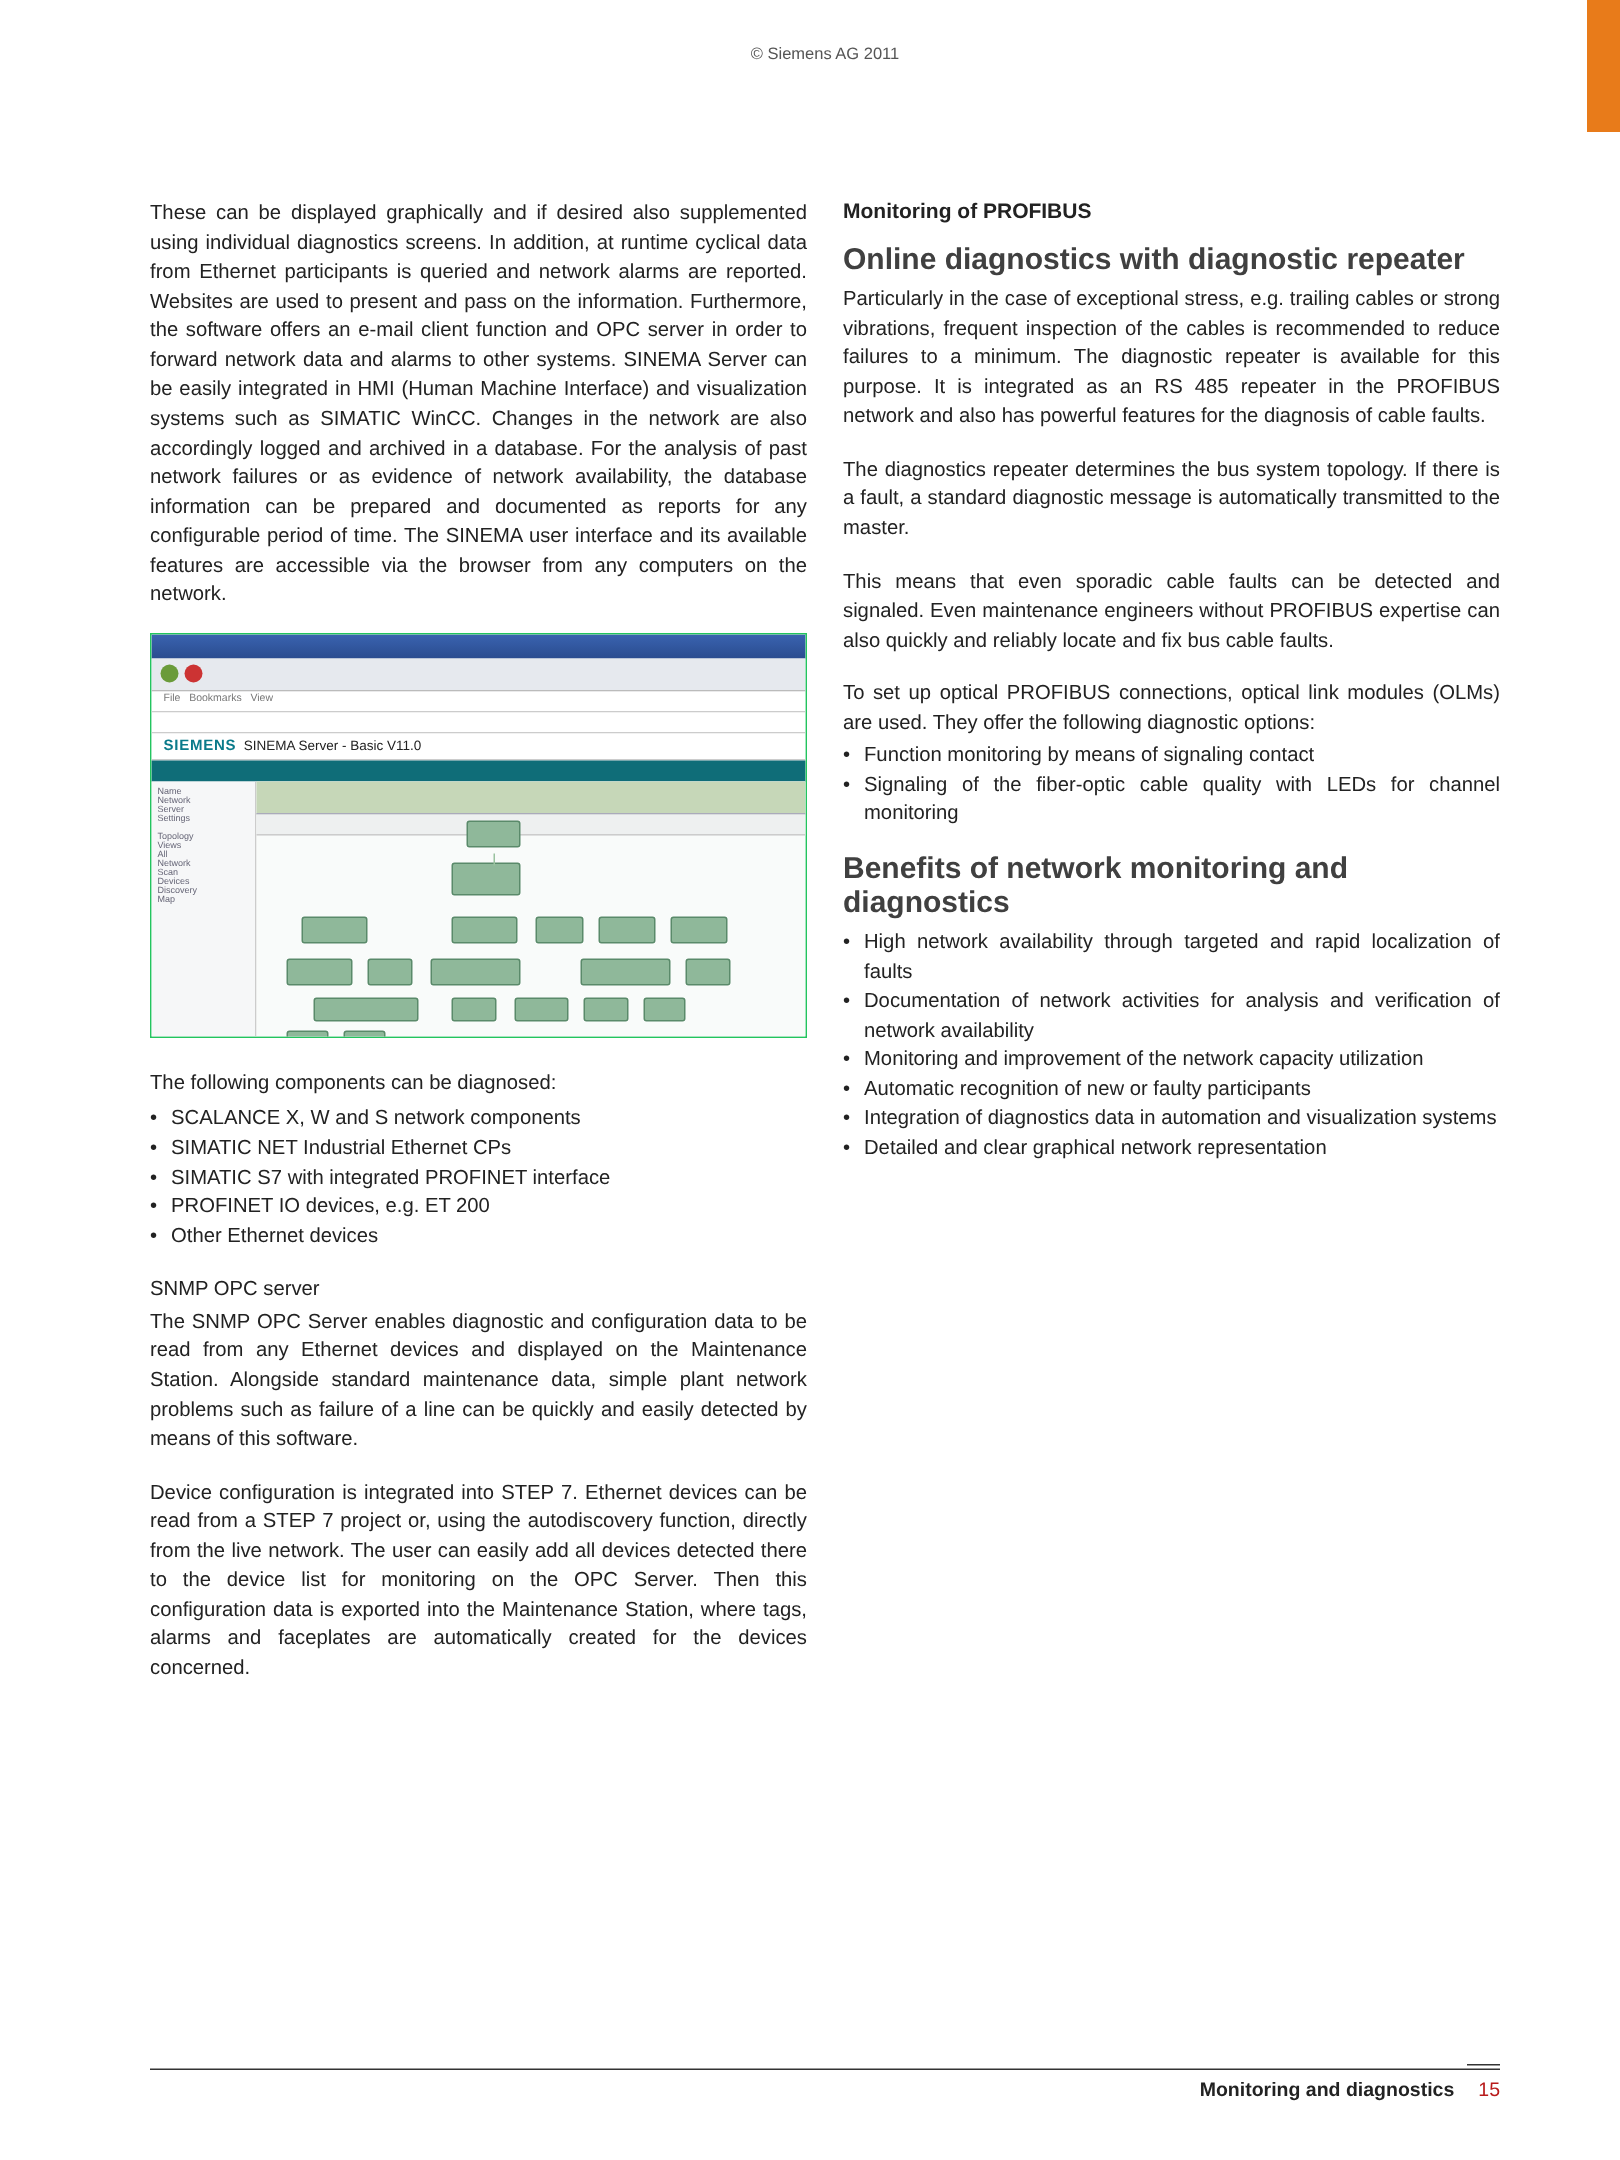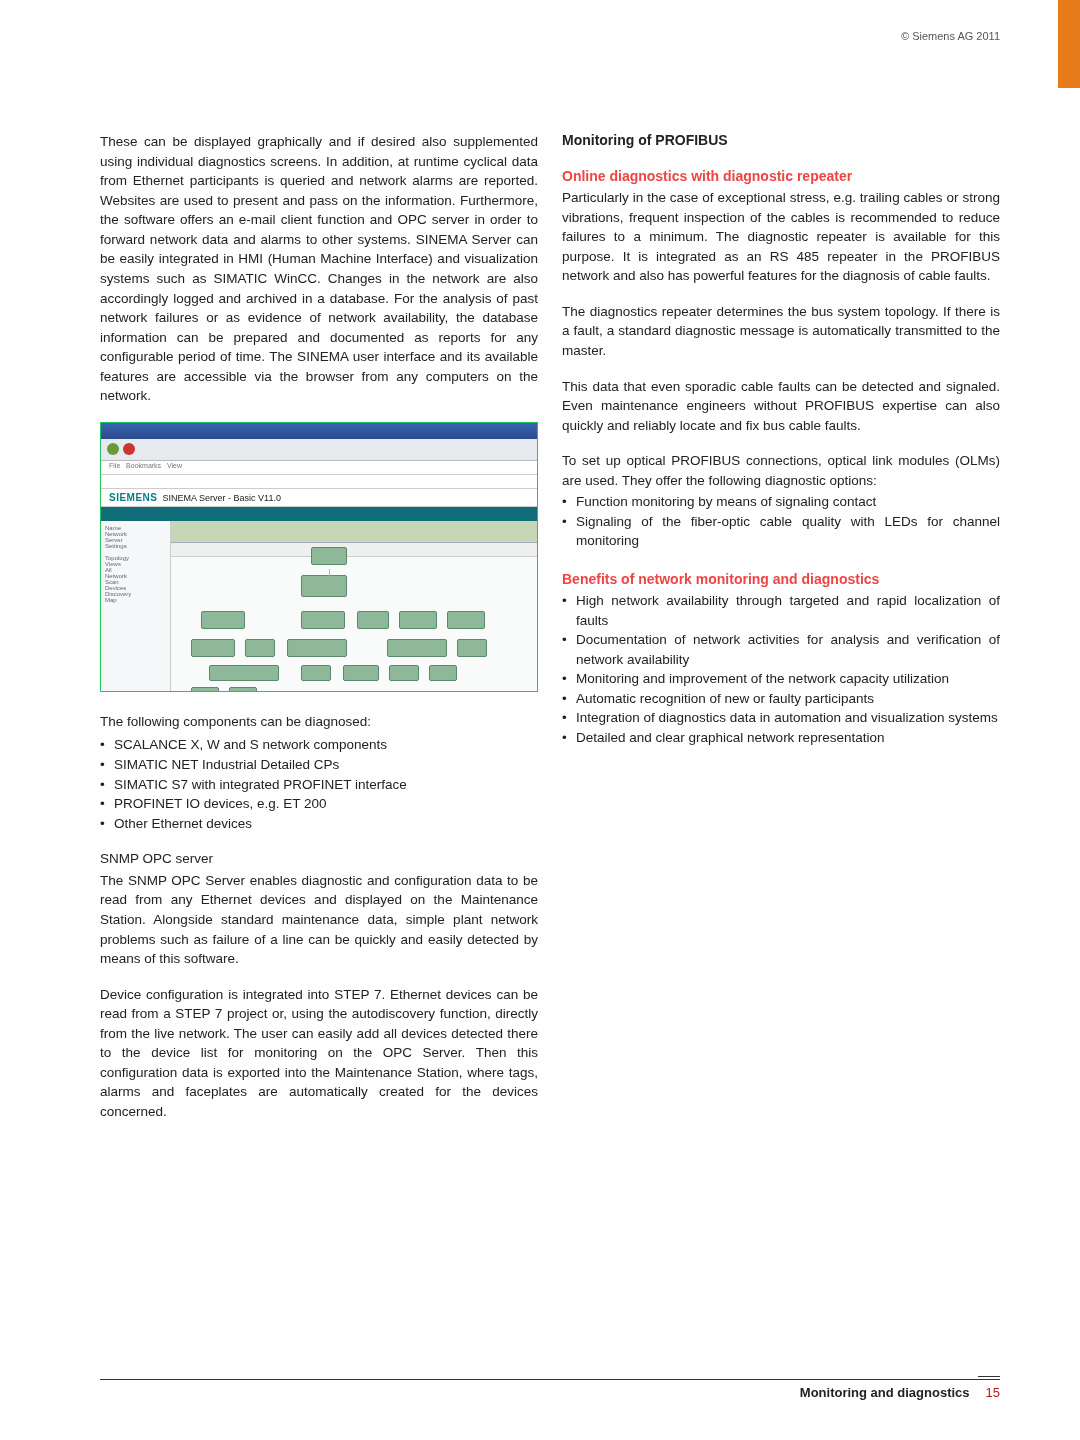--- a/index.html
+++ b/index.html
@@ -1,24 +1,24 @@
 <!DOCTYPE html>
 <html><head>
 <meta charset="utf-8">
 <style>
   * { margin: 0; padding: 0; box-sizing: border-box; }
   body { font-family: Arial, Helvetica, sans-serif; background: #fff; color: #222; width: 1080px; height: 1440px; position: relative; }
   .page { padding: 30px 80px 40px 100px; }
   .orange-tab { position: absolute; top: 0; right: 0; width: 22px; height: 88px; background: #e87b1a; }
-  .copyright { text-align: right; font-size: 11px; color: #555; margin-bottom: 90px; }
+  .copyright { text-align: center; font-size: 11px; color: #555; margin-bottom: 90px; }
   .columns { display: flex; gap: 24px; }
   .col { flex: 1; min-width: 0; }
   .body-text { font-size: 13.5px; line-height: 1.45; text-align: justify; margin-bottom: 16px; }
   .heading-bold { font-size: 14px; font-weight: bold; margin-bottom: 14px; }
-  .heading-orange { font-size: 14px; color: #ef4444; font-weight: 600; margin-bottom: 4px; margin-top: 20px; }
+  .heading-orange { font-size: 20px; color: #404040; font-weight: 600; margin-bottom: 4px; margin-top: 10px; }
   ul.bullets { list-style: none; padding-left: 0; margin-bottom: 16px; }
   ul.bullets li { font-size: 13.5px; line-height: 1.45; padding-left: 14px; position: relative; text-align: justify; }
   ul.bullets li::before { content: "•"; position: absolute; left: 0; }
   .screenshot { width: 100%; height: 270px; background: #f2f4f6; border: 1px solid #22c55e; margin-bottom: 20px; position: relative; overflow: hidden; }
   .ss-title { background: linear-gradient(#3a63b0,#2a4c8f); height: 16px; }
   .ss-toolbar { background: #e6e9ee; height: 22px; border-bottom: 1px solid #bbb; display:flex; align-items:center; padding:2px 6px; gap:4px;}
   .ss-toolbar .dot{width:12px;height:12px;border-radius:50%;background:#7aa;}
   .ss-menu { background:#fff; height:14px; border-bottom:1px solid #ccc; font-size:7px; color:#777; padding:1px 8px;}
   .ss-addr { background:#fff; height:14px; border-bottom:1px solid #ccc;}
   .ss-brand { background:#fff; height:18px; border-bottom:1px solid #ccc; font-size:9px; padding:3px 8px;}
@@ -85,38 +85,38 @@
             <div class="node" style="top:166px;left:58px;width:28px;height:16px;"></div>
 
             <div class="line" style="top:48px;left:158px;width:1px;height:8px;"></div>
           </div>
         </div>
       </div>
 
       <p class="body-text" style="margin-bottom:4px">The following components can be diagnosed:</p>
       <ul class="bullets">
         <li>SCALANCE X, W and S network components</li>
-        <li>SIMATIC NET Industrial Detailed CPs</li>
+        <li>SIMATIC NET Industrial Ethernet CPs</li>
         <li>SIMATIC S7 with integrated PROFINET interface</li>
         <li>PROFINET IO devices, e.g. ET 200</li>
         <li>Other Ethernet devices</li>
       </ul>
 
       <p class="body-text" style="margin-bottom:2px">SNMP OPC server</p>
       <p class="body-text">The SNMP OPC Server enables diagnostic and configuration data to be read from any Ethernet devices and displayed on the Maintenance Station.  Alongside standard maintenance data, simple plant network problems such as failure of a line can be quickly and easily detected by means of this software.</p>
       <p class="body-text">Device configuration is integrated into STEP 7. Ethernet devices can be read from a STEP 7 project or, using the autodiscovery function, directly from the live network. The user can easily add all devices detected there to the device list for monitoring on the OPC Server. Then this configuration data is exported into the Maintenance Station, where tags, alarms and faceplates are automatically created for the devices concerned.</p>
     </div>
 
     <div class="col">
       <p class="heading-bold">Monitoring of PROFIBUS</p>
 
       <p class="heading-orange">Online diagnostics with diagnostic repeater</p>
       <p class="body-text">Particularly in the case of exceptional stress, e.g. trailing cables or strong vibrations, frequent inspection of the cables is recommended to reduce failures to a minimum. The diagnostic repeater is available for this purpose. It is integrated as an RS 485 repeater in the PROFIBUS network and also has powerful features for the diagnosis of cable faults.</p>
       <p class="body-text">The diagnostics repeater determines the bus system topology. If there is a fault, a standard diagnostic message is automatically transmitted to the master.</p>
-      <p class="body-text">This data that even sporadic cable faults can be detected and signaled. Even maintenance engineers without PROFIBUS expertise can also quickly and reliably locate and fix bus cable faults.</p>
+      <p class="body-text">This means that even sporadic cable faults can be detected and signaled. Even maintenance engineers without PROFIBUS expertise can also quickly and reliably locate and fix bus cable faults.</p>
 
       <p class="body-text" style="margin-bottom:2px">To set up optical PROFIBUS connections, optical link modules (OLMs) are used. They offer the following diagnostic options:</p>
       <ul class="bullets">
         <li>Function monitoring by means of signaling contact</li>
         <li>Signaling of the fiber-optic cable quality with LEDs for channel monitoring</li>
       </ul>
 
       <p class="heading-orange">Benefits of network monitoring and diagnostics</p>
       <ul class="bullets">
         <li>High network availability through targeted and rapid localization of faults</li>

